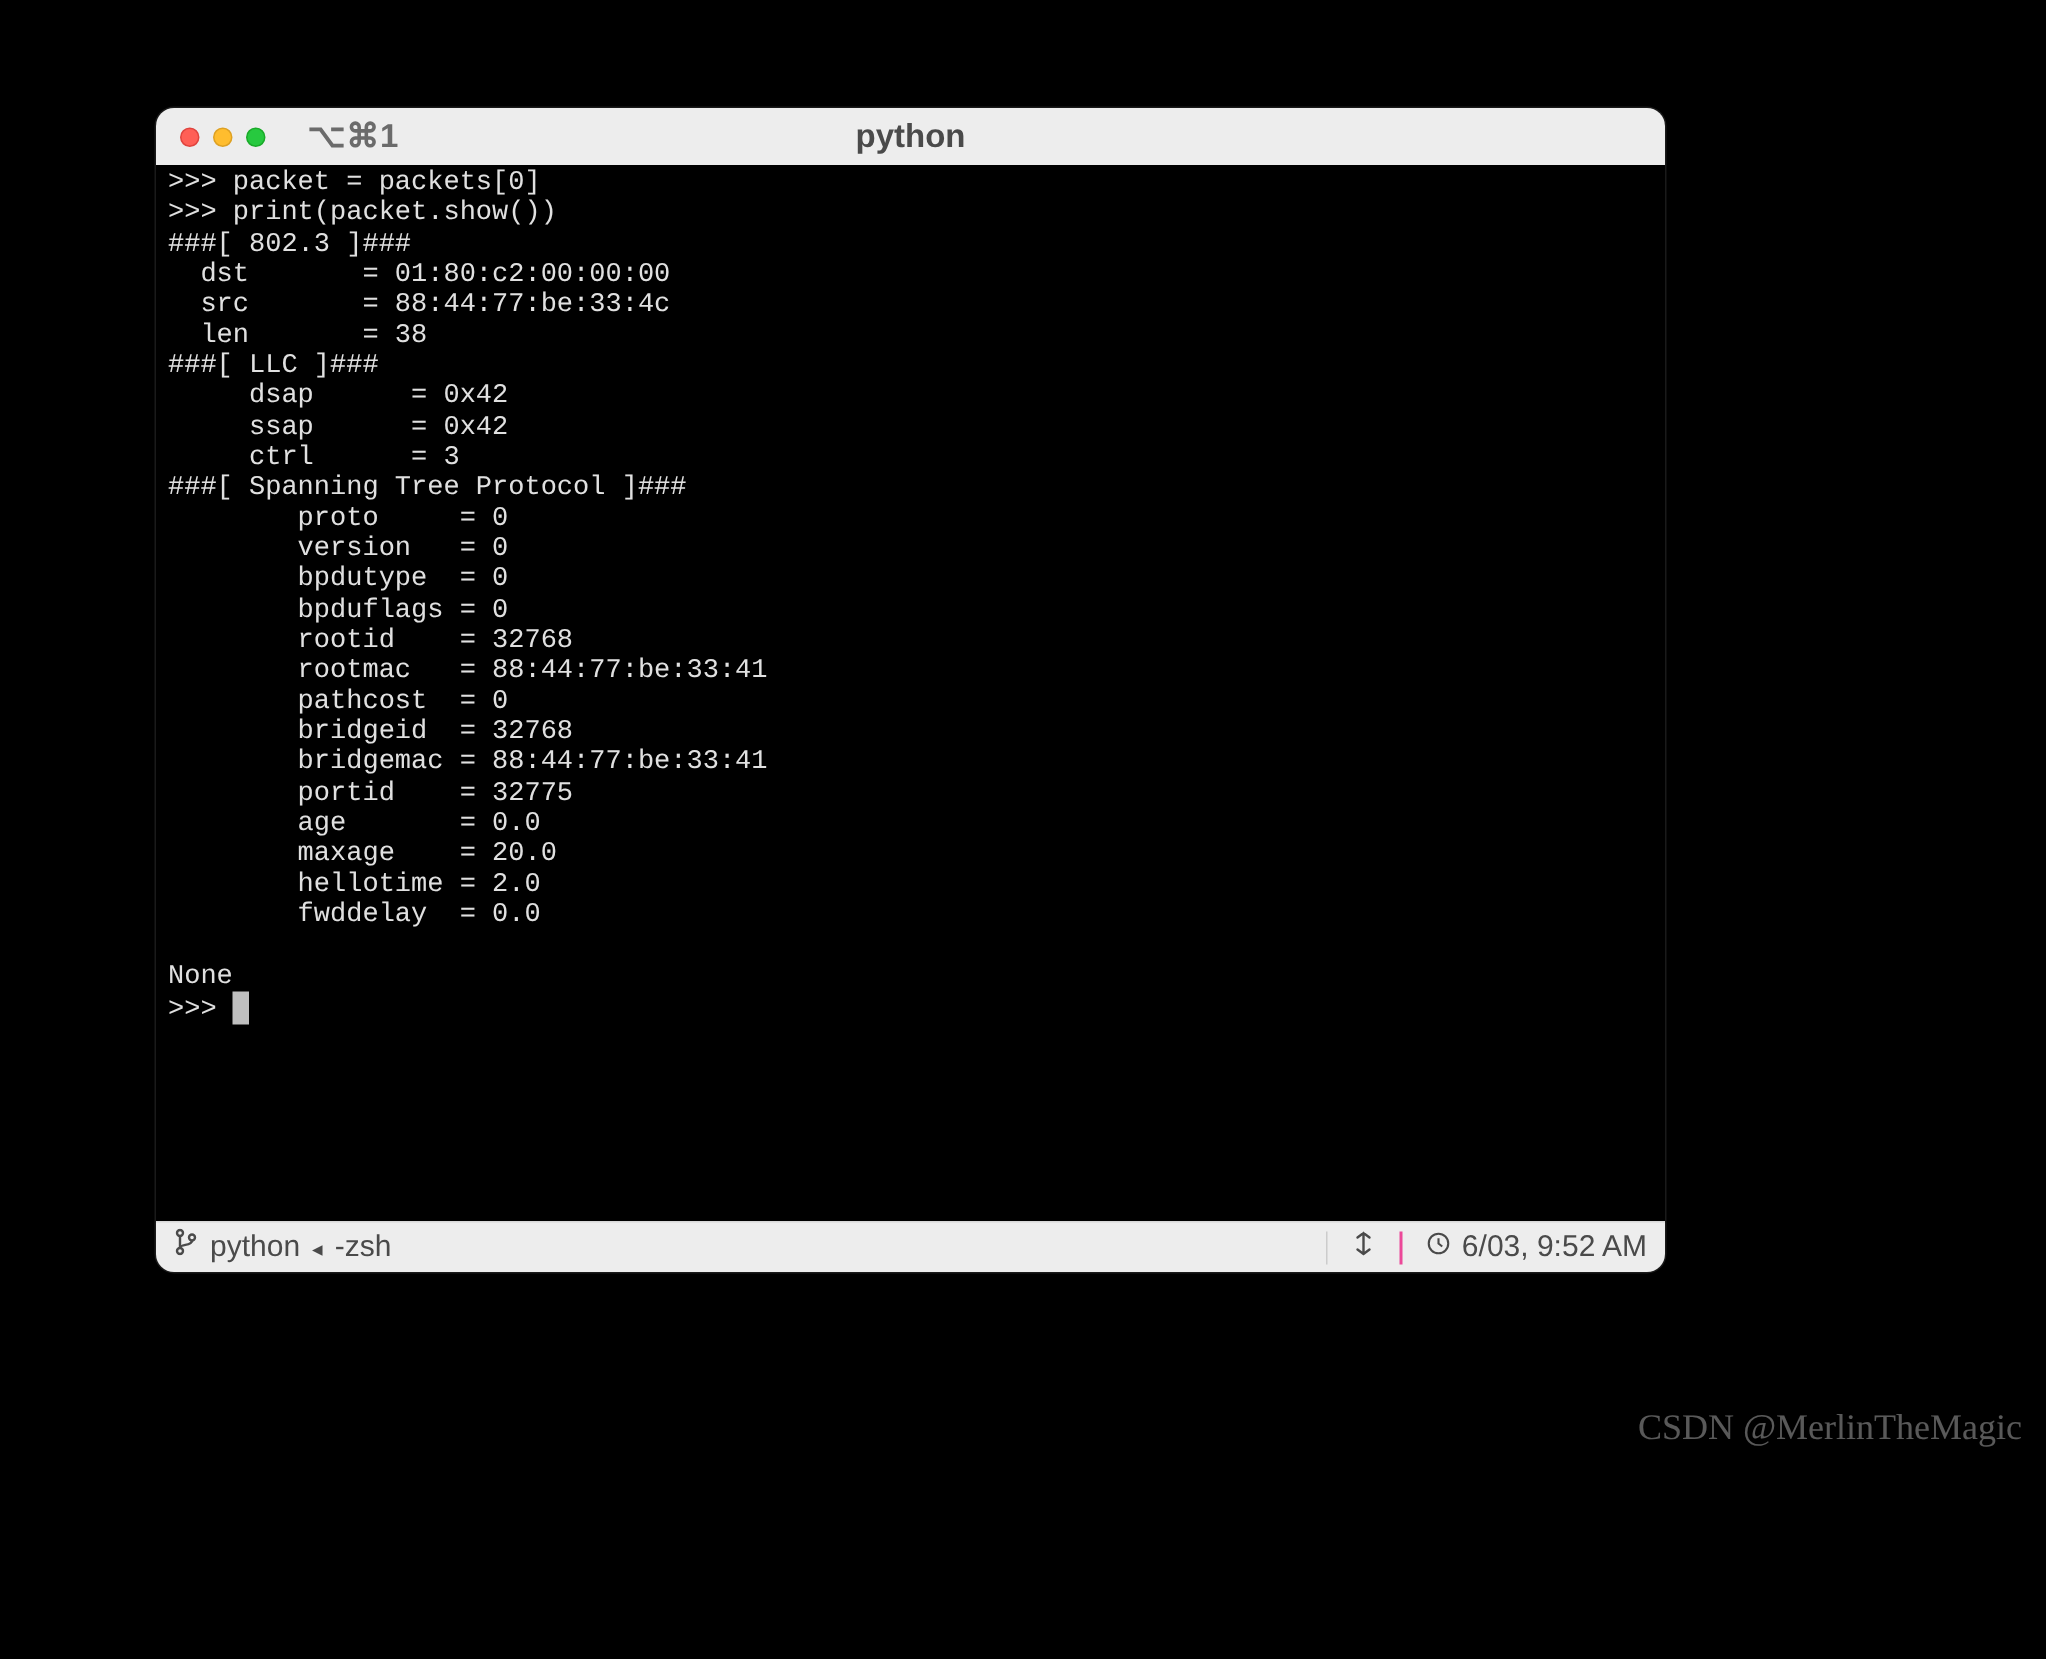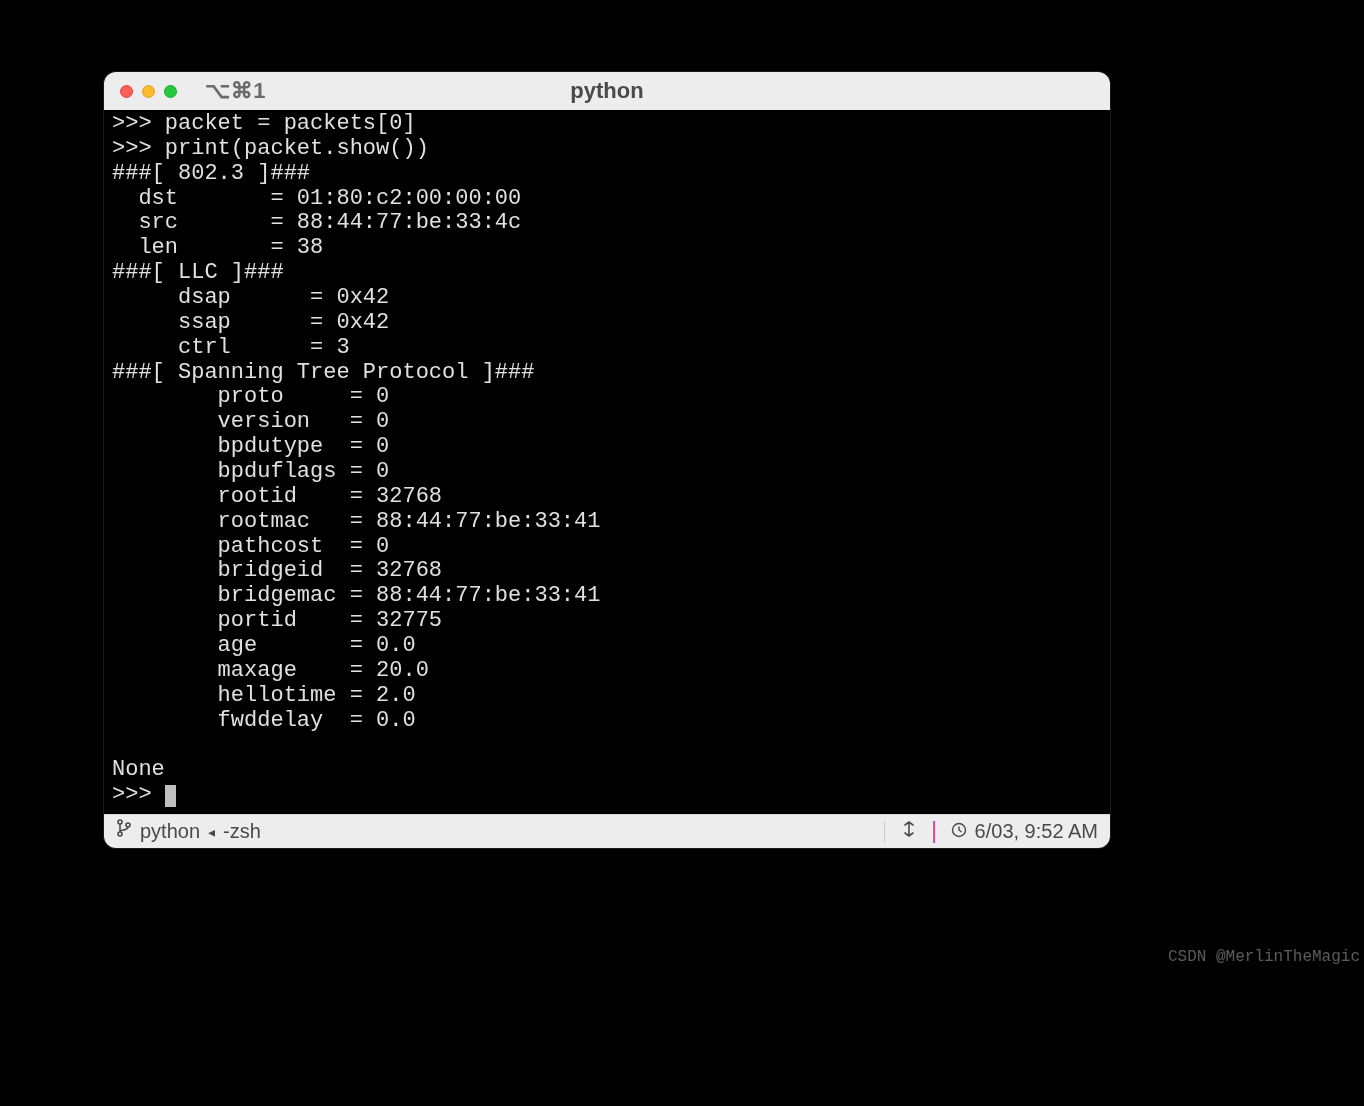--- a/index.html
+++ b/index.html
@@ -46,21 +46,21 @@
       transform: translateX(-50%);
       color: #4a4a4a;
       font-size: 22px;
       font-weight: 700;
     }
     .terminal-body {
       background: #000;
       height: calc(100% - 38px - 34px);
       padding: 2px 8px;
       font-family: "Menlo", "Monaco", "Courier New", monospace;
-      font-size: 22px;
+      font-size: 18px;
       line-height: 1.13;
       color: #e0e0e0;
       white-space: pre;
       overflow: hidden;
     }
     .prompt { color: #e0e0e0; }
     .statusbar {
       height: 34px;
       background: #ededed;
       display: flex;
@@ -77,25 +77,25 @@
     .cursor {
       display: inline-block;
       width: 11px;
       height: 22px;
       background: #bfbfbf;
       vertical-align: text-bottom;
       margin-left: 0px;
     }
     .watermark {
       position: absolute;
-      right: 4px;
+      right: 16px;
       bottom: 140px;
       color: rgba(255,255,255,0.35);
-      font-size: 16px;
-      font-family: Liberation Mono, monospace;
+      font-size: 24px;
+      font-family: Liberation Serif, serif;
     }
   </style>
 </head>
 <body>
 
 <div class="terminal-window">
 
   <div class="titlebar">
     <div class="traffic-lights">
       <div class="light red"></div>

